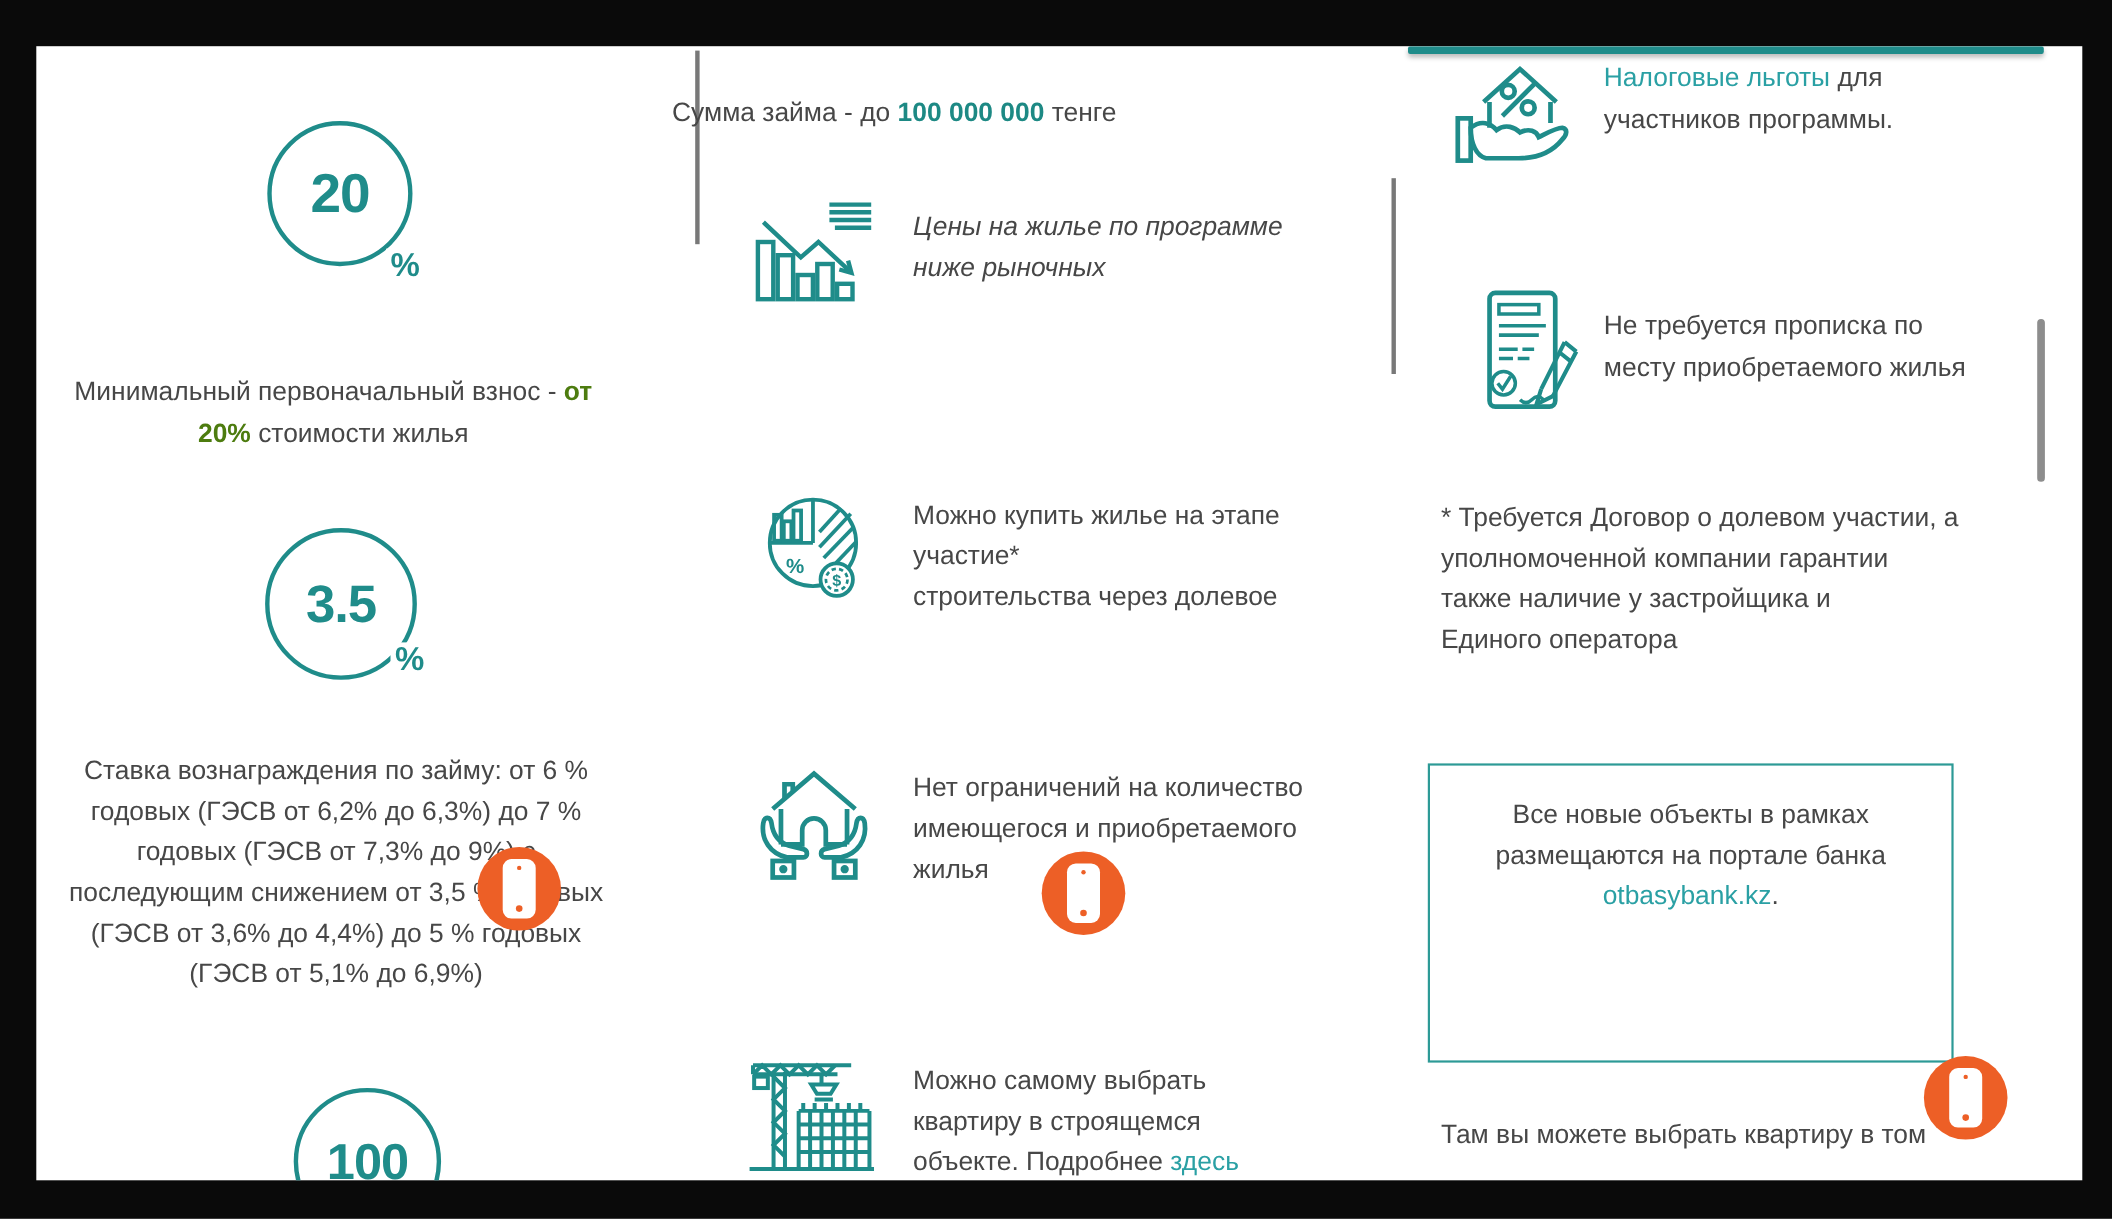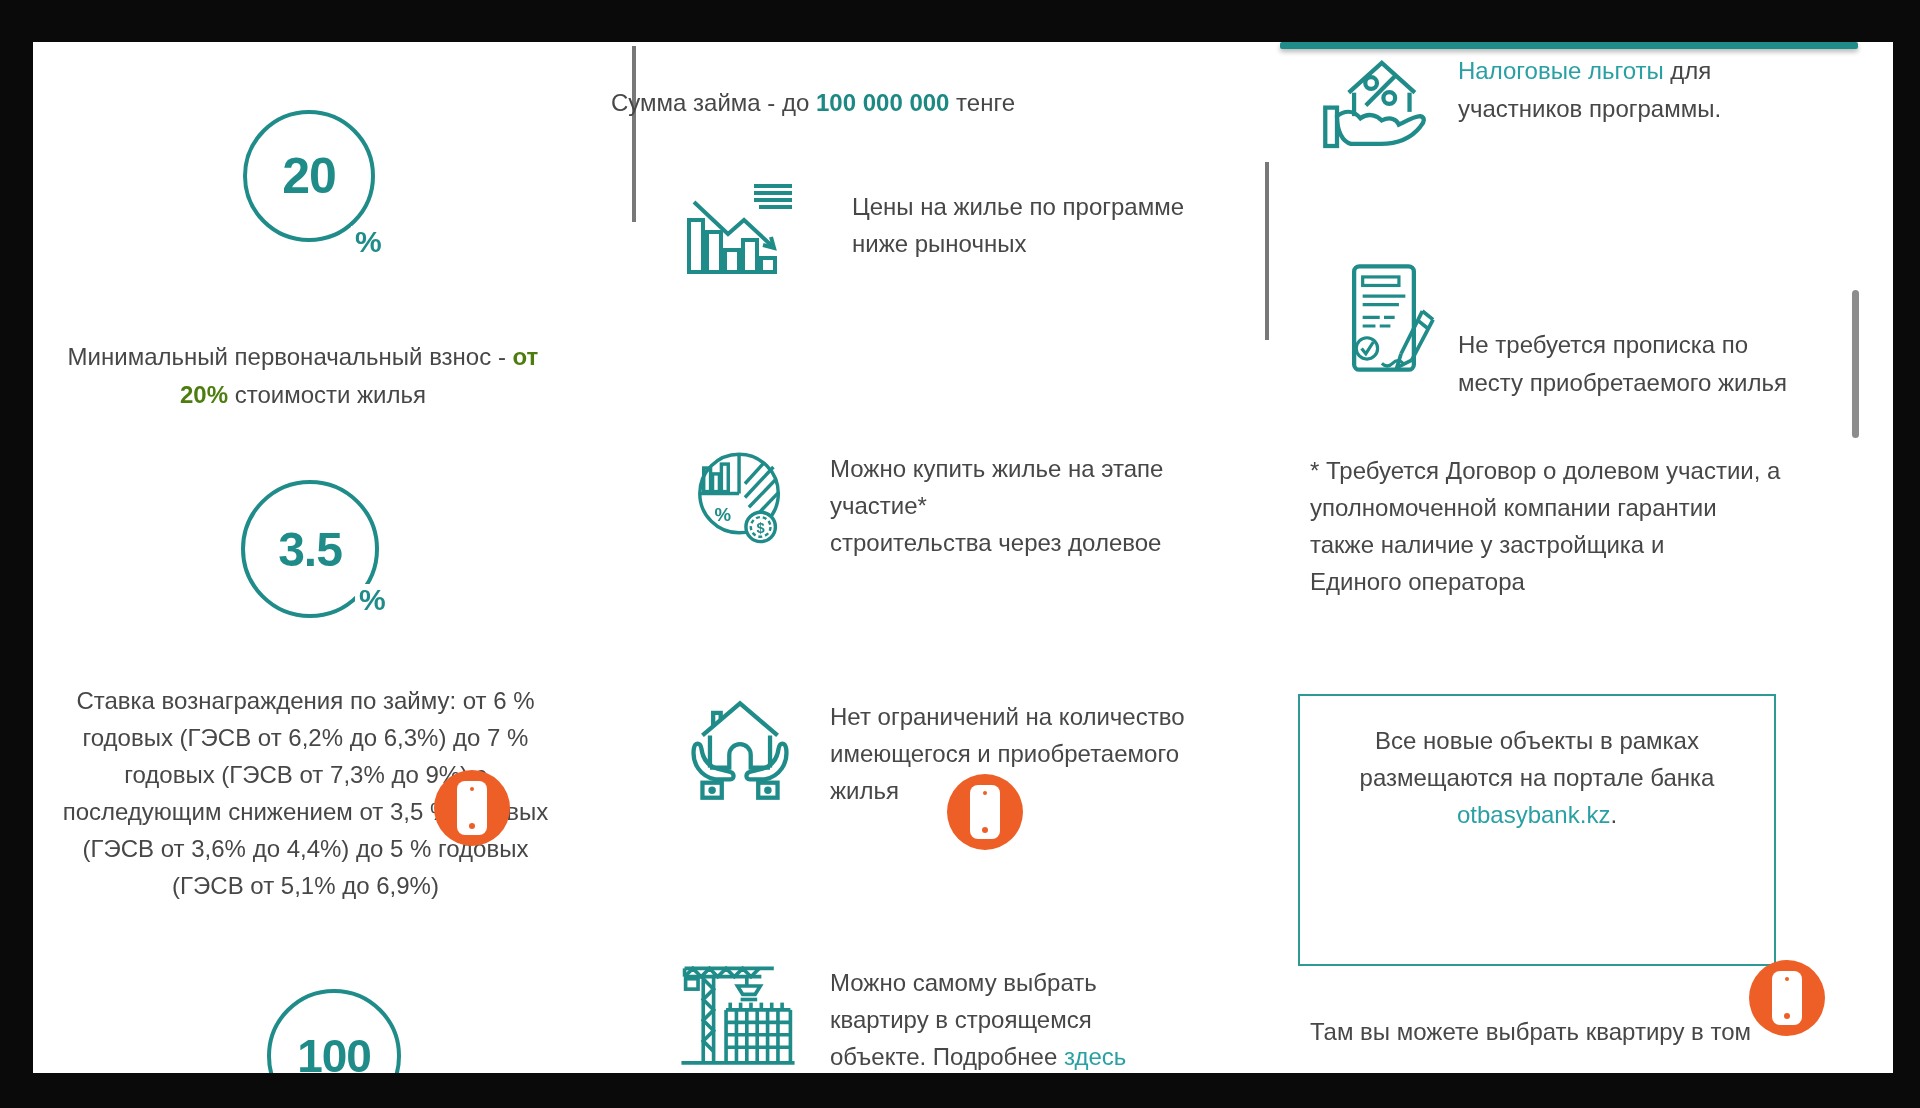--- a/index.html
+++ b/index.html
@@ -105,21 +105,21 @@
       <rect x="57" y="58" width="14" height="32"></rect>
       <rect x="75" y="76" width="14" height="14"></rect>
       <polyline points="8,20 42,52 58,38 86,64"></polyline>
       <path d="M77,63 L88,66 L85,55"></path>
       <line x1="68" y1="4" x2="106" y2="4"></line>
       <line x1="68" y1="11" x2="106" y2="11"></line>
       <line x1="68" y1="18" x2="106" y2="18"></line>
       <line x1="73" y1="25" x2="106" y2="25"></line>
     </svg>
   </div>
-  <div class="rowtext abs" style="left:819px;top:146px;">
+  <div class="rowtext abs" style="left:797px;top:146px;font-style:italic;">
     <div>Цены на жилье по программе</div>
     <div>ниже рыночных</div>
   </div>
 
   <div class="abs" style="left:655px;top:400px;">
     <svg width="108" height="108" viewBox="0 0 110 105" fill="none" stroke="#1f8c8a" stroke-width="3.5">
       <circle cx="52" cy="50" r="40"></circle>
       <line x1="52" y1="50" x2="52" y2="10"></line>
       <line x1="52" y1="50" x2="12" y2="50"></line>
       <rect x="16" y="24" width="7" height="24"></rect>
@@ -232,21 +232,21 @@
       <line x1="30" y1="40" x2="64" y2="40" stroke-width="3"></line>
       <path d="M30,52 H46 M50,52 H60" stroke-width="3"></path>
       <path d="M30,60 H42 M46,60 H56" stroke-width="3"></path>
       <circle cx="34" cy="81" r="10" stroke-width="3"></circle>
       <polyline points="29,81 33,86 40,75" stroke-width="3"></polyline>
       <path d="M66,86 L86,46 M76,92 L96,54 M86,46 L96,54 M82,55 L92,63" stroke-width="3.5"></path>
       <polyline points="66,86 62,99 76,92" stroke-width="3.5"></polyline>
       <path d="M48,95 q5,5 10,0 q5,-5 10,0" stroke-width="3"></path>
     </svg>
   </div>
-  <div class="rowtext abs" style="left:1425px;top:236px;line-height:38px;margin-top:48px;">
+  <div class="rowtext abs" style="left:1425px;top:236px;line-height:38px;">
     <div>Не требуется прописка по</div>
     <div>месту приобретаемого жилья</div>
   </div>
 
   <div class="rowtext abs" style="left:1277px;top:410px;">
     <div>* Требуется Договор о долевом участии, а</div>
     <div>уполномоченной компании гарантии</div>
     <div>также наличие у застройщика и</div>
     <div>Единого оператора</div>
   </div>

